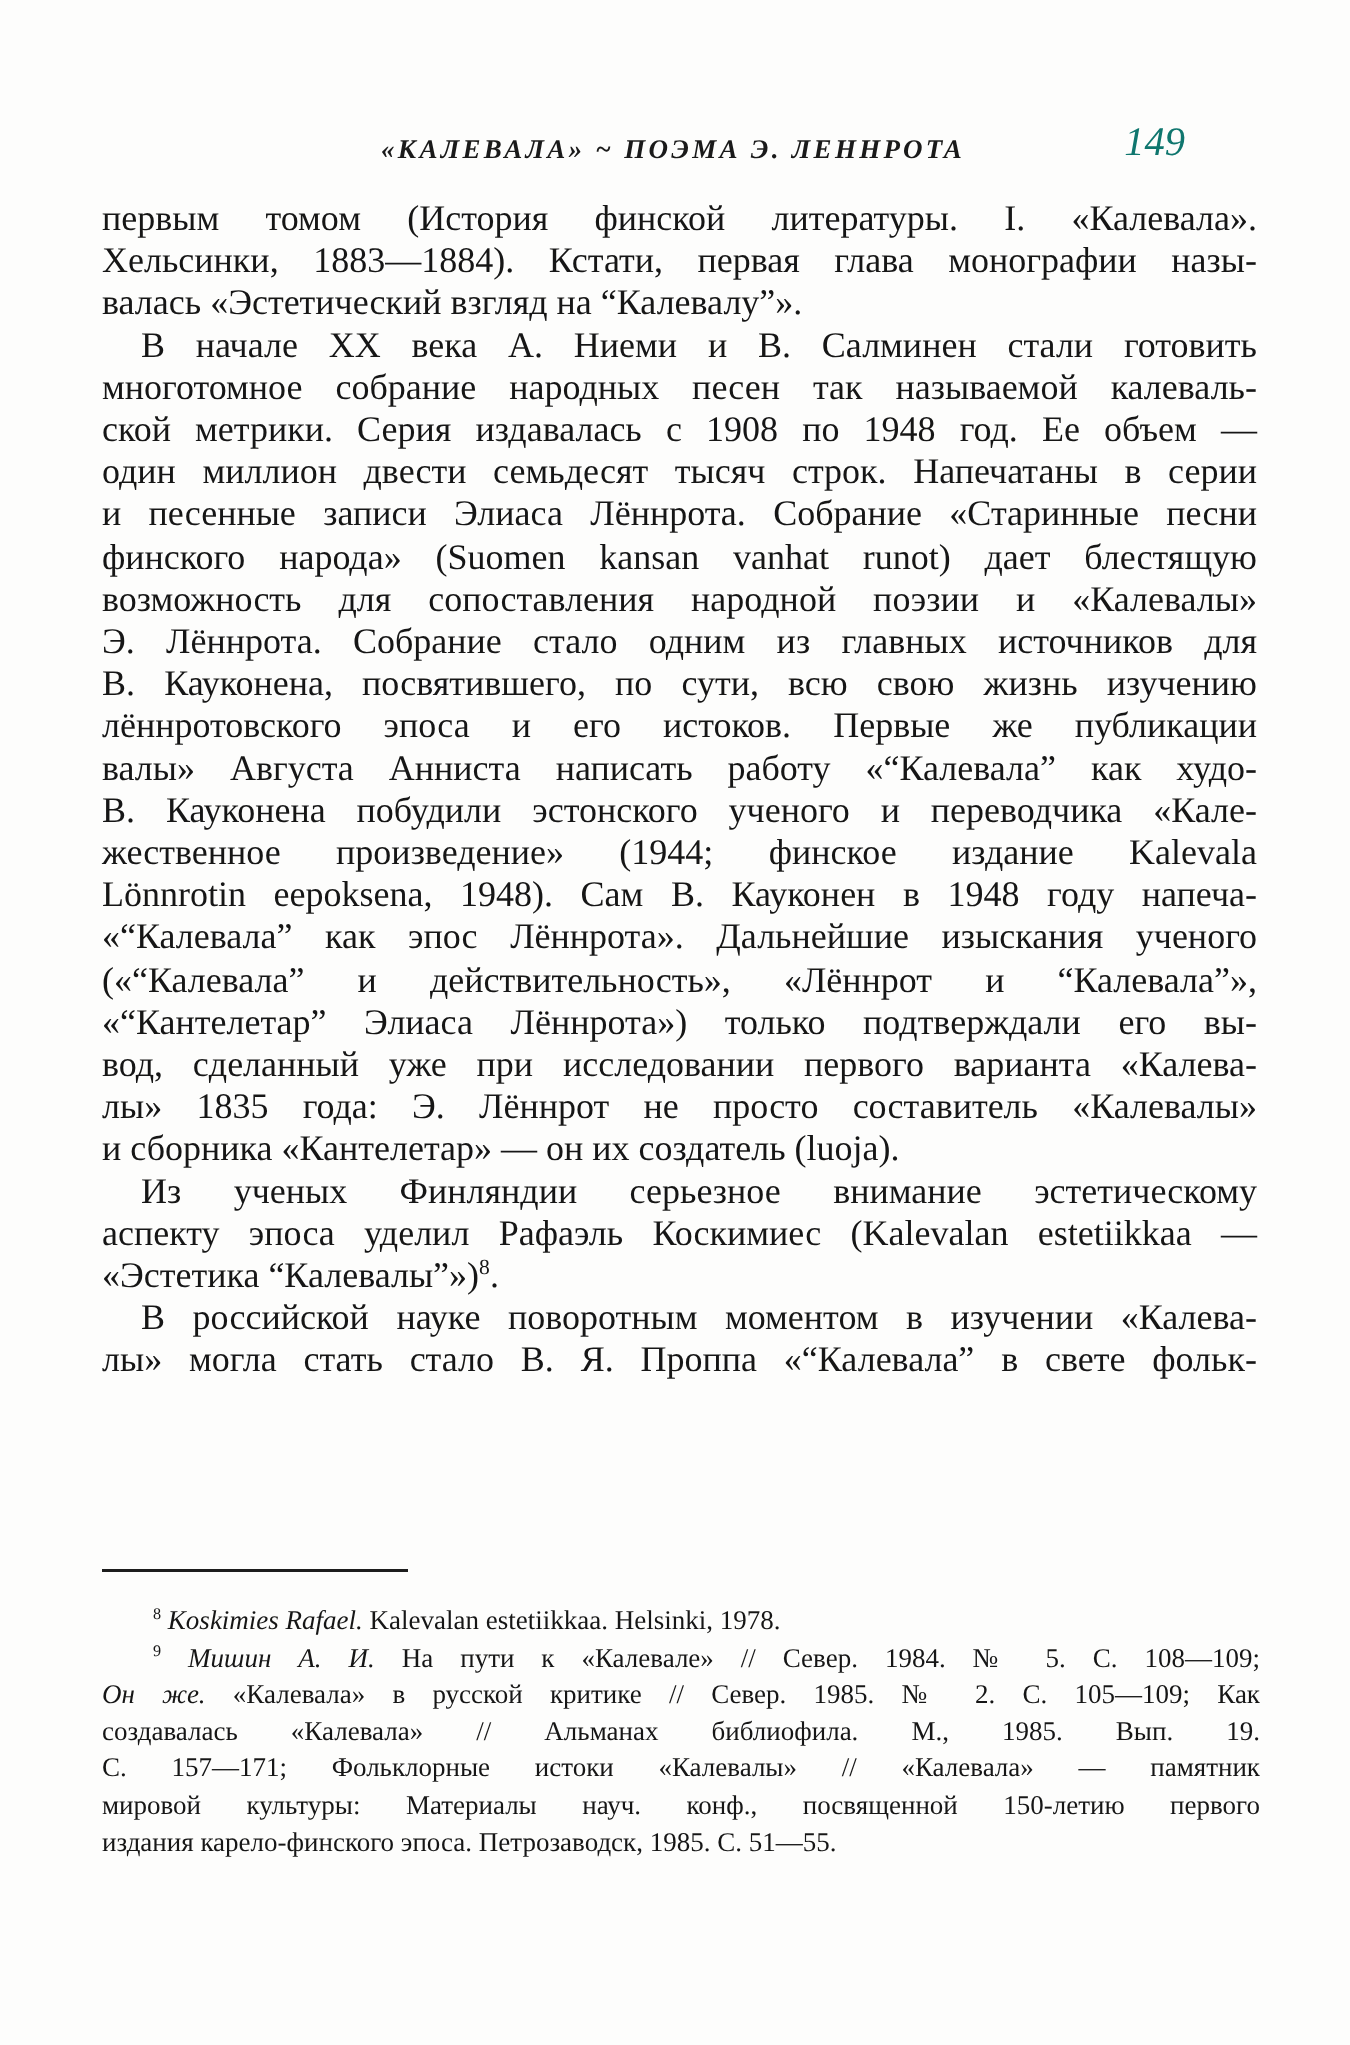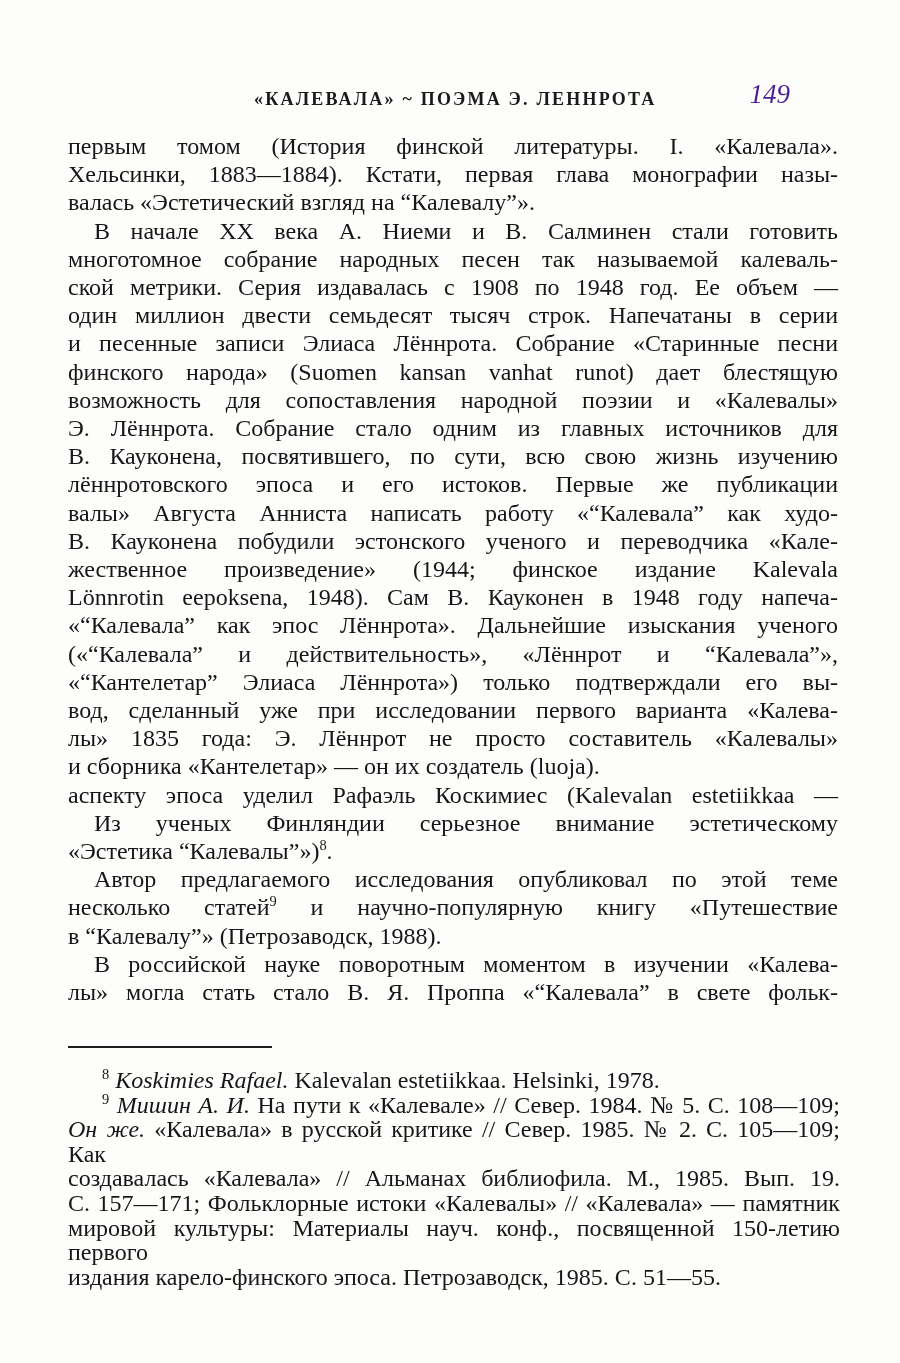--- a/index.html
+++ b/index.html
@@ -2,30 +2,30 @@
 <html><head>
 <meta charset="utf-8">
 <style>
   html,body{margin:0;padding:0;background:#ffffff;}
   .page{
     position:relative;width:900px;height:1363px;background:#fdfdfc;
     color:#161616;font-family:"Liberation Serif",serif;overflow:hidden;
   }
   .running-head{position:absolute;top:86px;left:68px;width:770px;height:32px;}
   .head-title{
-    position:absolute;left:186px;top:3px;font-weight:700;
+    position:absolute;left:186px;top:3px;font-style:italic;font-weight:700;
     font-size:18px;letter-spacing:2.2px;white-space:nowrap;color:#1a1a1a;
   }
-  .head-page{position:absolute;right:48px;top:-7px;font-style:italic;font-size:27px;color:#4c1d95;}
+  .head-page{position:absolute;right:48px;top:-7px;font-style:italic;font-size:27px;color:#0f766e;}
   .body-text{position:absolute;top:132px;left:68px;width:770px;font-size:24px;line-height:28.2px;}
   .line{text-align:justify;text-align-last:justify;white-space:normal;}
   .line.last{text-align-last:left;}
   .body-text .line.indent{text-indent:26px;}
   .foot-rule{position:absolute;top:1046px;left:68px;width:204px;height:2px;background:#1d1d1d;}
-  .footnotes{position:absolute;top:1068px;left:68px;width:772px;font-size:24px;line-height:24.6px;}
+  .footnotes{position:absolute;top:1068px;left:68px;width:772px;font-size:18px;line-height:24.6px;}
   .footnotes .line.indent{text-indent:34px;}
   .sup{font-size:0.6em;vertical-align:super;line-height:0;}
   .it{font-style:italic;}
 </style>
 </head>
 <body>
 
 <div class="page">
   <div class="running-head">
     <span class="head-title">«КАЛЕВАЛА» ~ ПОЭМА Э. ЛЕННРОТА</span>
@@ -54,28 +54,23 @@
         <div class="line">жественное произведение» (1944; финское издание Kalevala</div>
         <div class="line">Lönnrotin eepoksena, 1948). Сам В. Кауконен в 1948 году напеча-</div>
         <div class="line">«“Калевала” как эпос Лённрота». Дальнейшие изыскания ученого</div>
         <div class="line">(«“Калевала” и действительность», «Лённрот и “Калевала”»,</div>
         <div class="line">«“Кантелетар” Элиаса Лённрота») только подтверждали его вы-</div>
         <div class="line">вод, сделанный уже при исследовании первого варианта «Калева-</div>
         <div class="line">лы» 1835 года: Э. Лённрот не просто составитель «Калевалы»</div>
         <div class="line last">и сборника «Кантелетар» — он их создатель (luoja).</div>
       </div>
       <div class="paragraph">
+        <div class="line indent">Из ученых Финляндии серьезное внимание эстетическому</div>
         <div class="line">аспекту эпоса уделил Рафаэль Коскимиес (Kalevalan estetiikkaa —</div>
-        <div class="line indent">Из ученых Финляндии серьезное внимание эстетическому</div>
         <div class="line last"><span>«Эстетика “Калевалы”»)</span><span class="sup">8</span><span>.</span></div>
-      </div>
-      <div class="paragraph">
-        <div class="line indent">Автор предлагаемого исследования опубликовал по этой теме</div>
-        <div class="line"><span>несколько статей</span><span class="sup">9</span><span> и научно-популярную книгу «Путешествие</span></div>
-        <div class="line last">в “Калевалу”» (Петрозаводск, 1988).</div>
       </div>
       <div class="paragraph">
         <div class="line indent">В российской науке поворотным моментом в изучении «Калева-</div>
         <div class="line">лы» могла стать стало В. Я. Проппа «“Калевала” в свете фольк-</div>
       </div>
     </div>
 
   <div class="foot-rule"></div>
 
   <div class="footnotes">

